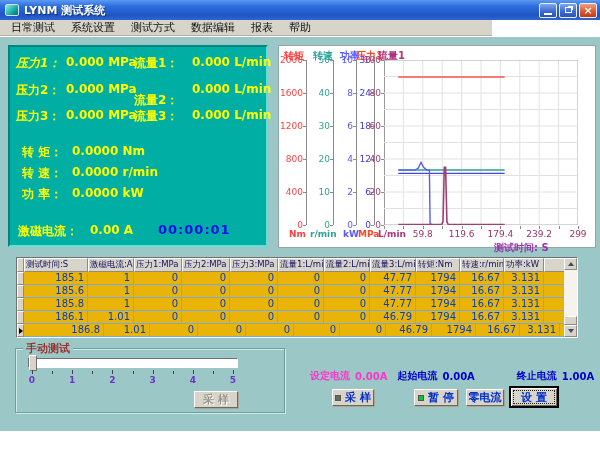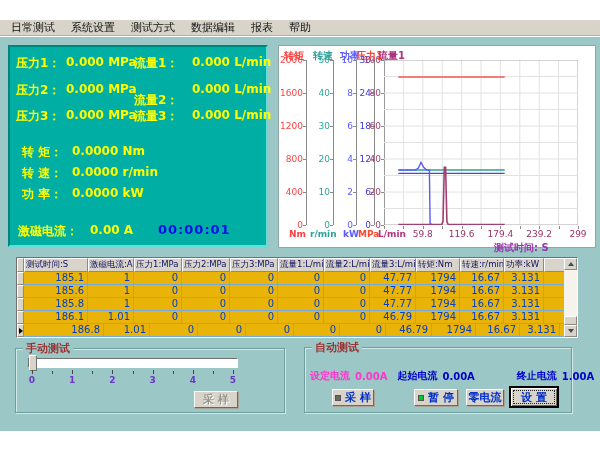--- a/index.html
+++ b/index.html
@@ -13,21 +13,21 @@
     background:linear-gradient(135deg,#8ef0e0 0%,#18a8a0 60%,#076f6a 100%);border-radius:2px;}
   .title-text{color:#fff;font-weight:bold;font-size:11px;margin-left:5px;text-shadow:1px 1px 1px #10306e;flex:1;}
   .tb-btn{width:18px;height:15px;margin-left:2px;border:1px solid #e8f0ff;border-radius:2px;
     display:flex;align-items:center;justify-content:center;
     background:linear-gradient(180deg,#7fa8ec 0%,#3f6cd0 55%,#2a53b4 100%);}
   .tb-btn.close{background:linear-gradient(180deg,#f0a080 0%,#de5a30 55%,#c03a18 100%);
     color:#fff;font-size:11px;font-weight:bold;line-height:1;}
   .glyph-min{display:block;width:8px;height:2px;background:#fff;margin-top:7px;}
   .glyph-restore{display:block;width:7px;height:6px;border:1px solid #fff;box-shadow:2px -2px 0 -1px #fff;}
   
-  .menubar{position:absolute;left:0;top:20px;width:600px;height:16px;background:#d8d4ca;
+  .menubar{position:absolute;left:0;top:20px;width:492px;height:16px;background:#d8d4ca;
     border-bottom:1px solid #b4b0a6;display:flex;align-items:center;font-size:11px;color:#111;padding-left:3px;}
   .menu-item{padding:1px 8px;white-space:nowrap;}
   
   .client{position:absolute;left:0;top:37px;width:600px;height:394px;background:#9bc8c6;}
   
   .readout-panel{position:absolute;left:8px;top:8px;width:260px;height:202px;background:#00aea4;
     border:2px solid;border-color:#00857c #62e0d8 #62e0d8 #00857c;}
   .ro{position:absolute;color:#ffff00;font-weight:bold;font-size:12px;white-space:nowrap;}
   .timer{position:absolute;color:#0010e8;font-weight:bold;font-size:13px;letter-spacing:1px;}
   
@@ -80,34 +80,47 @@
   .focus-rect{position:absolute;inset:2px;border:1px dotted #222;pointer-events:none;}
   .mini-sq{width:6px;height:6px;border:1px solid #555;flex:none;}
   .auto-fields{position:absolute;left:310px;top:316px;display:flex;align-items:center;font-size:10px;font-weight:bold;white-space:nowrap;margin-top:16px;}
   .af-val{margin-left:5px;}
 </style>
 </head>
 <body>
 
 <div class="window">
 
+  <div class="titlebar">
+    <div class="app-icon"></div>
+    <div class="title-text">LYNM 测试系统</div>
+    <div class="tb-btn">
+        <span class="glyph-min"></span>
+      </div>
+    <div class="tb-btn">
+        <span class="glyph-restore"></span>
+      </div>
+    <div class="tb-btn close">
+        <span>×</span>
+      </div>
+  </div>
 
   <div class="menubar" id="menubar">
       <div class="menu-item">日常测试</div>
       <div class="menu-item">系统设置</div>
       <div class="menu-item">测试方式</div>
       <div class="menu-item">数据编辑</div>
       <div class="menu-item">报表</div>
       <div class="menu-item">帮助</div>
     </div>
 
   <div class="client">
 
     <div class="readout-panel" id="readout">
-        <div class="ro" style="left: 6px; top: 8px;">压力1：</div>
+        <div class="ro" style="left: 6px; top: 8px; font-style: italic;">压力1：</div>
         <div class="ro" style="left: 56px; top: 8px;">0.000 MPa</div>
         <div class="ro" style="left: 124px; top: 8px;">流量1：</div>
         <div class="ro" style="left: 182px; top: 8px;">0.000 L/min</div>
         <div class="ro" style="left: 6px; top: 35px;">压力2：</div>
         <div class="ro" style="left: 56px; top: 35px;">0.000 MPa</div>
         <div class="ro" style="left: 124px; top: 35px; margin-top: 10px;">流量2：</div>
         <div class="ro" style="left: 182px; top: 35px;">0.000 L/min</div>
         <div class="ro" style="left: 6px; top: 61px;">压力3：</div>
         <div class="ro" style="left: 56px; top: 61px;">0.000 MPa</div>
         <div class="ro" style="left: 124px; top: 61px;">流量3：</div>
@@ -372,23 +385,20 @@
           <div class="sl-tick" style="left: 196.9px; top: 22px; height: 3px;"></div>
           <div class="sl-num" style="left: 171.8px; top: 26px;">4</div>
           <div class="sl-tick" style="left: 217px; top: 21px; height: 4px;"></div>
           <div class="sl-num" style="left: 212px; top: 26px;">5</div>
         </div>
       <div class="btn disabled" style="left:178px;top:42px;width:44px;height:17px;">
         <span>采 样</span>
       </div>
     </div>
 
-    <div class="groupbox" style="left:304px;top:310px;width:268px;height:66px;">
-      <div class="group-title">自动测试</div>
-    </div>
 
     <div class="auto-fields">
       <span style="color:#FF33CC;">设定电流</span>
       <span class="af-val" style="color:#FF33CC;">0.00A</span>
       <span style="color:#0000CC;margin-left:10px;">起始电流</span>
       <span class="af-val" style="color:#0000CC;">0.00A</span>
       <span style="color:#0000CC;margin-left:42px;">终止电流</span>
       <span class="af-val" style="color:#0000CC;">1.00A</span>
     </div>
 

